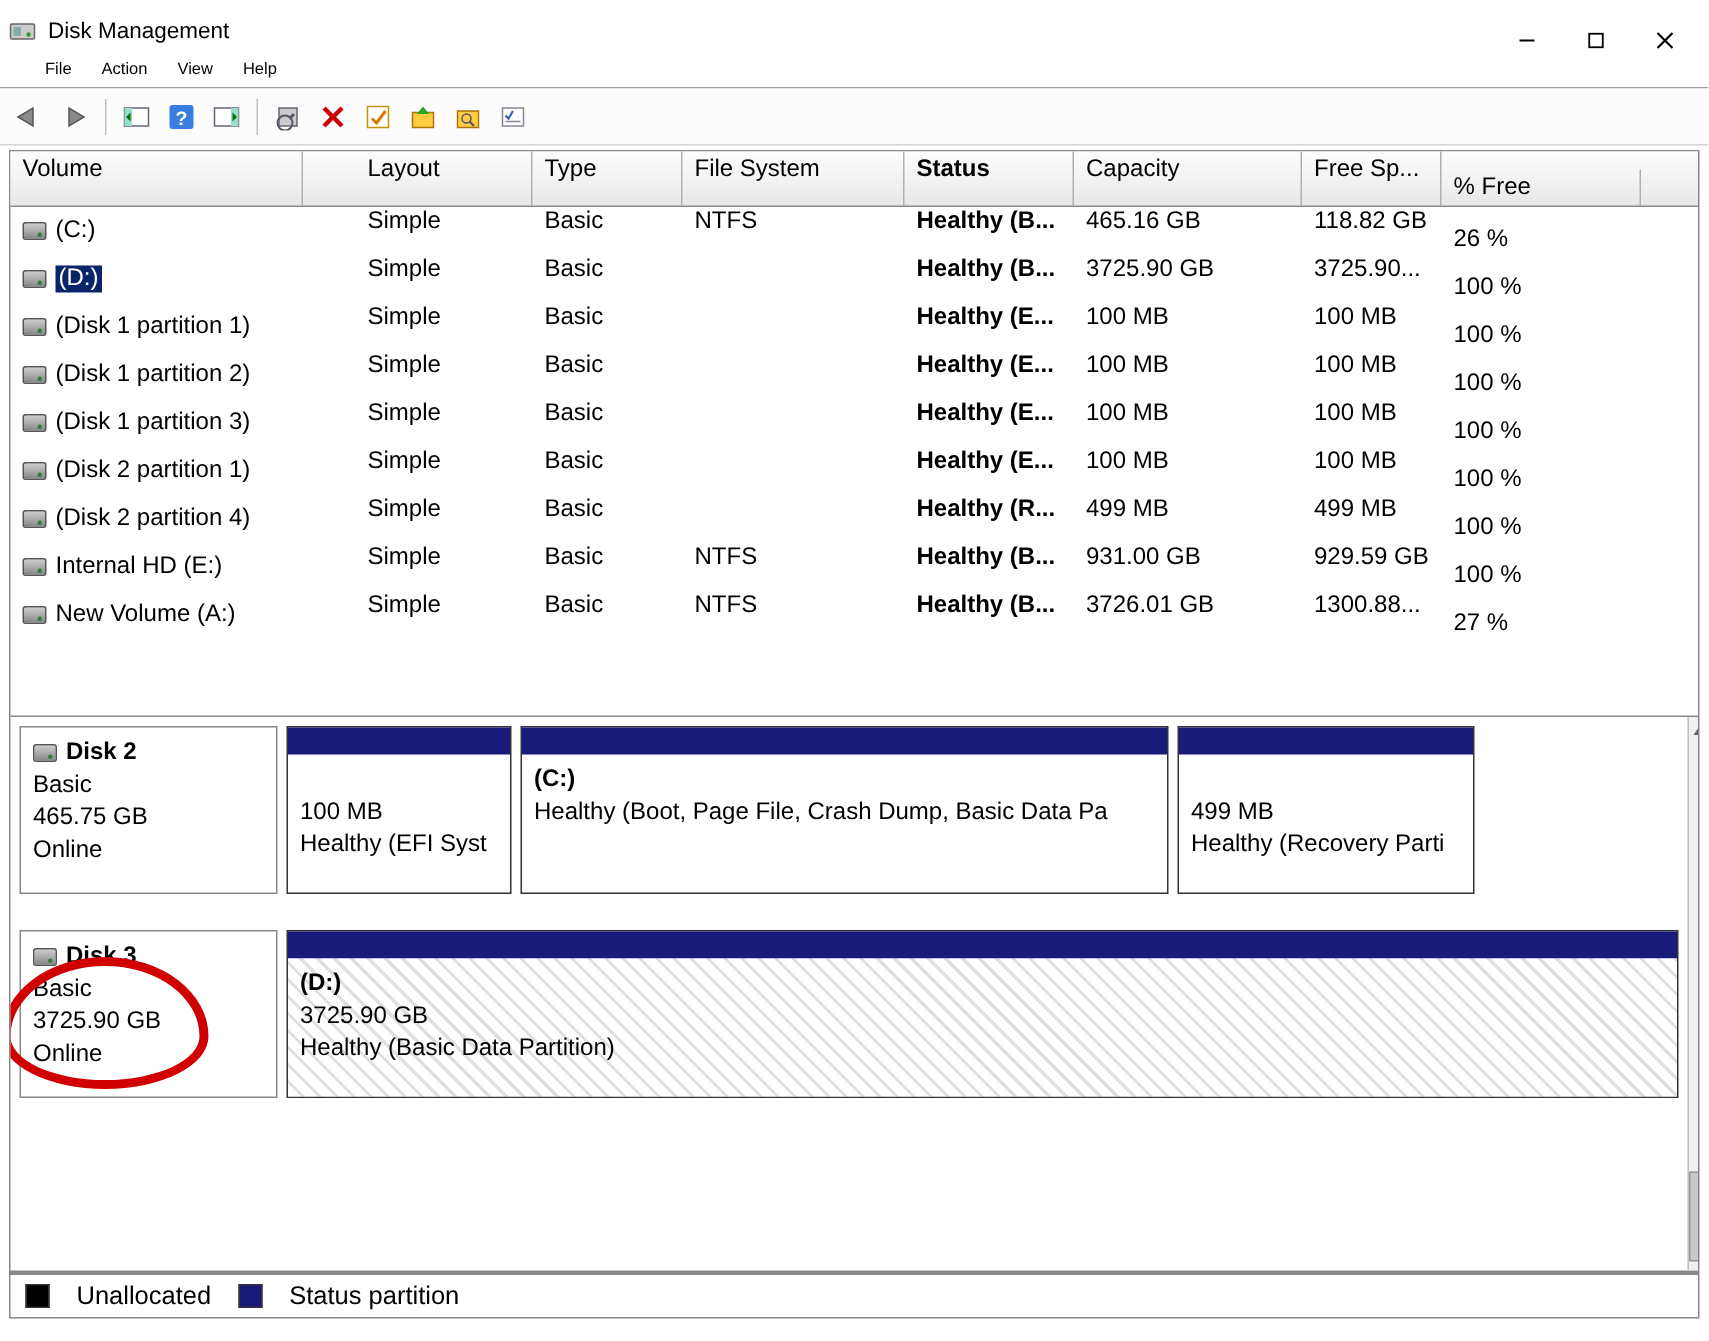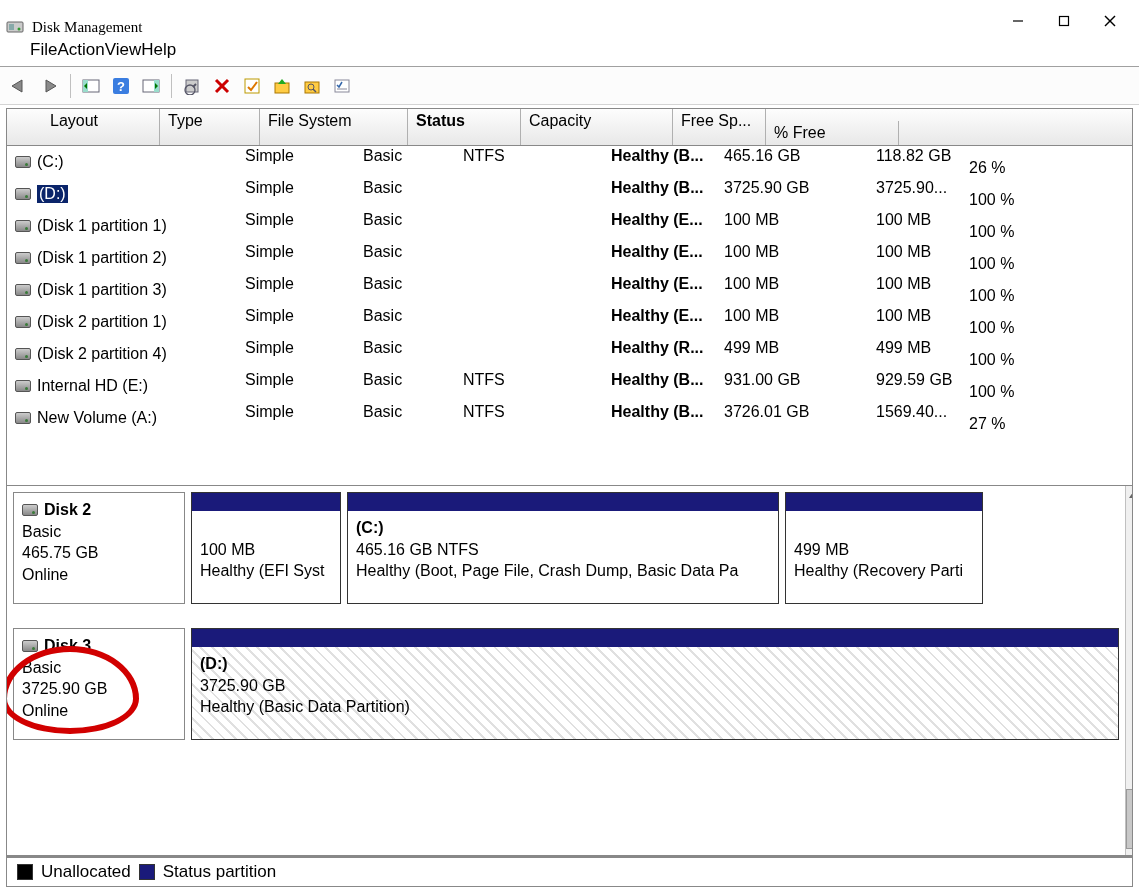--- a/index.html
+++ b/index.html
@@ -8,42 +8,42 @@
     font-family: "Segoe UI", Tahoma, sans-serif;
     font-size: 15px;
     color: #000;
     background: #fff;
     width: 1139px;
     height: 894px;
     overflow: hidden;
   }
   .titlebar {
     display: flex;
-    align-items: flex-end;
+    align-items: flex-start;
     height: 36px;
-    padding: 0 6px;
-    font-family: Liberation Serif, serif;
+    padding: 12px 6px;
   }
   .titlebar .app-icon {
     width: 18px; height: 18px;
     margin-right: 8px;
     display:inline-flex;align-items:center;justify-content:center;
   }
   .titlebar .title { font-size: 15px; }
   .titlebar .spacer { flex: 1; }
   .titlebar .ctrl {
     width: 46px; height: 30px;
     display: inline-flex; align-items: center; justify-content: center;
     color: #000;
   }
   .menubar {
     display: flex;
+    gap: 20px;
     padding: 4px 10px 6px 30px;
     border-bottom: 1px solid #a0a0a0;
-    font-size: 17px;
+    font-size: 11px;
   }
   .menubar .menu-item { cursor: default; }
   .toolbar {
     display: flex;
     align-items: center;
     padding: 4px 6px;
     gap: 2px;
     border-bottom: 1px solid #d4d4d4;
     background: #fcfcfc;
     height: 38px;
@@ -142,21 +142,21 @@
   .part .pbody .pn { font-weight:bold; }
   .hatched .pbody {
     background:
       repeating-linear-gradient(45deg, #fff, #fff 6px, #e0e0e0 6px, #e0e0e0 8px);
   }
   .legend {
     border: 1px solid #888;
     border-top: 2px solid #888;
     margin: 0 6px 6px 6px;
     padding: 4px 10px;
-    display:flex; gap:8px; align-items:center;
+    display:flex; gap:18px; align-items:center;
     font-size: 17px;
   }
   .legend .sw { width:16px;height:16px;display:inline-block;border:1px solid #333; }
 
   .disk-icon{
     width:16px;height:12px;background:linear-gradient(#ccc,#888);border:1px solid #555;border-radius:2px;display:inline-block;position:relative;
   }
   .disk-icon::after{content:"";position:absolute;right:2px;bottom:1px;width:3px;height:3px;background:#3a7a3a;border-radius:50%;}
 
   .red-circle {
@@ -274,20 +274,21 @@
         <rect x="2" y="3" width="14" height="12" fill="#fff" stroke="#889"></rect>
         <polyline points="4,8 6,10 9,5" fill="none" stroke="#36a" stroke-width="1.5"></polyline>
         <line x1="4" y1="12" x2="14" y2="12" stroke="#889"></line>
       </svg>
     </span>
 </div>
 
 <div class="main">
 
   <div class="vol-header">
+    <div class="col w0">Volume</div>
     <div class="col w1">Layout</div>
     <div class="col w2">Type</div>
     <div class="col w3">File System</div>
     <div class="col w4">Status</div>
     <div class="col w5">Capacity</div>
     <div class="col w6">Free Sp...</div>
     <div class="col w7">% Free</div>
   </div>
   <div class="vol-body" id="vol-body">
       <div class="vol-row">
@@ -397,21 +398,21 @@
       <div class="vol-row">
         <div class="cell name-cell w0">
           <span class="disk-icon"></span>
           <span>New Volume (A:)</span>
         </div>
         <div class="cell w1">Simple</div>
         <div class="cell w2">Basic</div>
         <div class="cell w3">NTFS</div>
         <div class="cell w4">Healthy (B...</div>
         <div class="cell w5">3726.01 GB</div>
-        <div class="cell w6">1569.40...</div>
+        <div class="cell w6">1300.88...</div>
         <div class="cell w7">27 %</div>
       </div>
     </div>
 
   <div class="graph-area">
     <div class="graph-left">
 
       <div class="disk-row">
         <div class="disk-label">
           <div class="dname">
@@ -428,21 +429,20 @@
               <div class="pbody">
                 <div>&nbsp;</div>
                 <div>100 MB</div>
                 <div>Healthy (EFI Syst</div>
               </div>
             </div>
             <div class="part" style="width: 432px;">
               <div class="stripe"></div>
               <div class="pbody">
                 <div class="pn">(C:)</div>
-                <div>465.16 GB NTFS</div>
                 <div>Healthy (Boot, Page File, Crash Dump, Basic Data Pa</div>
               </div>
             </div>
             <div class="part" style="width: 198px;">
               <div class="stripe"></div>
               <div class="pbody">
                 <div>&nbsp;</div>
                 <div>499 MB</div>
                 <div>Healthy (Recovery Parti</div>
               </div>

